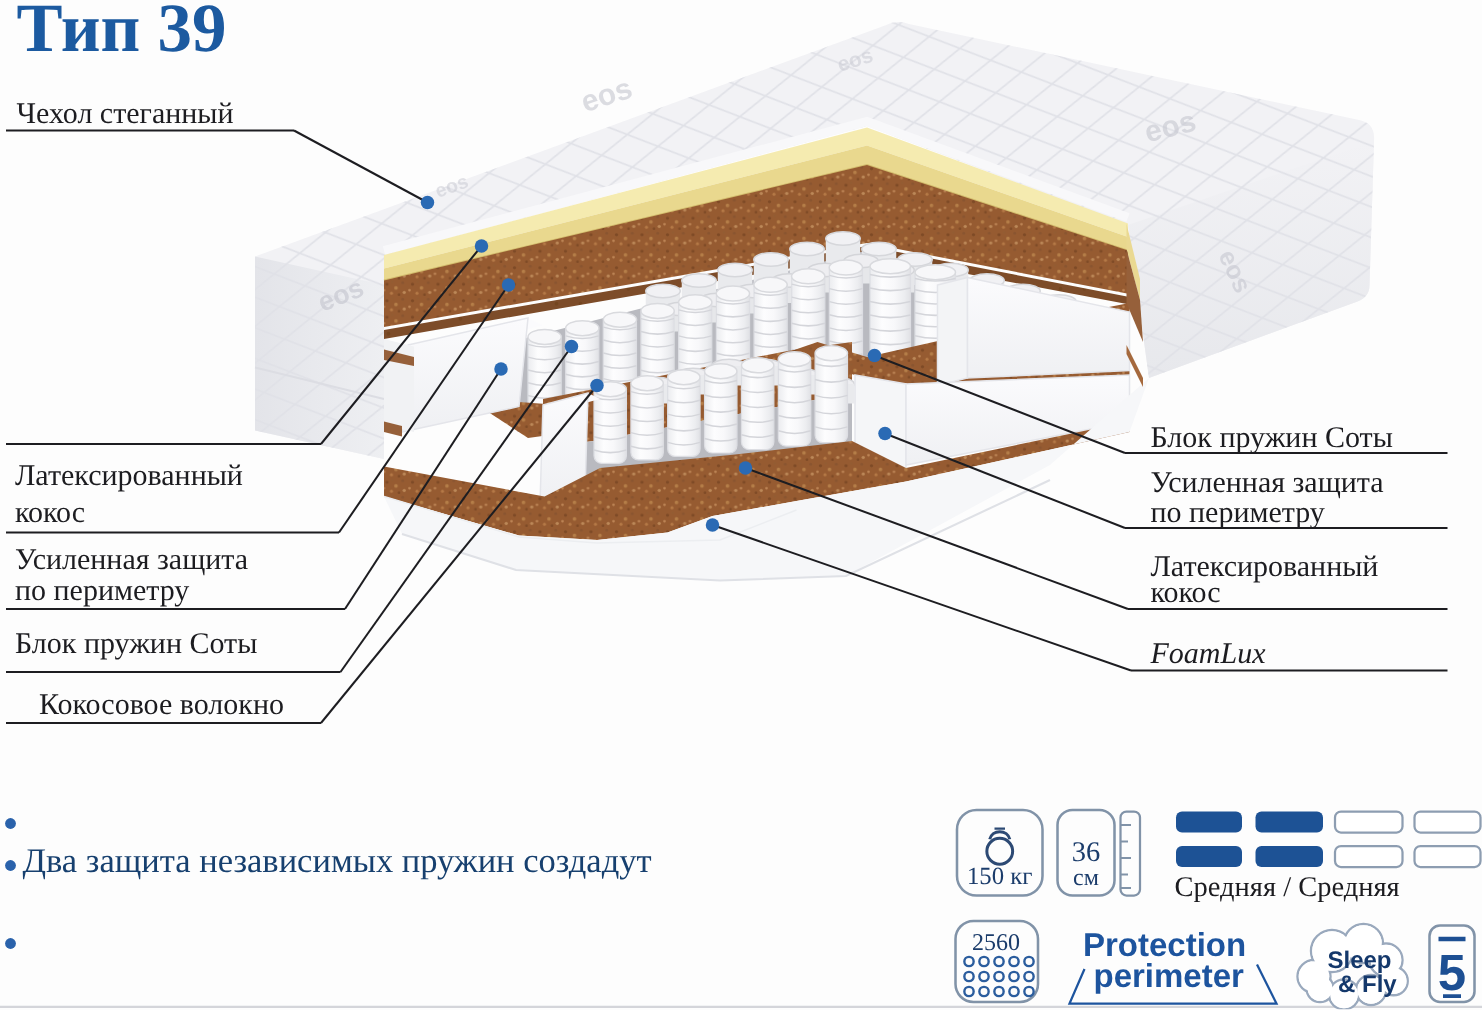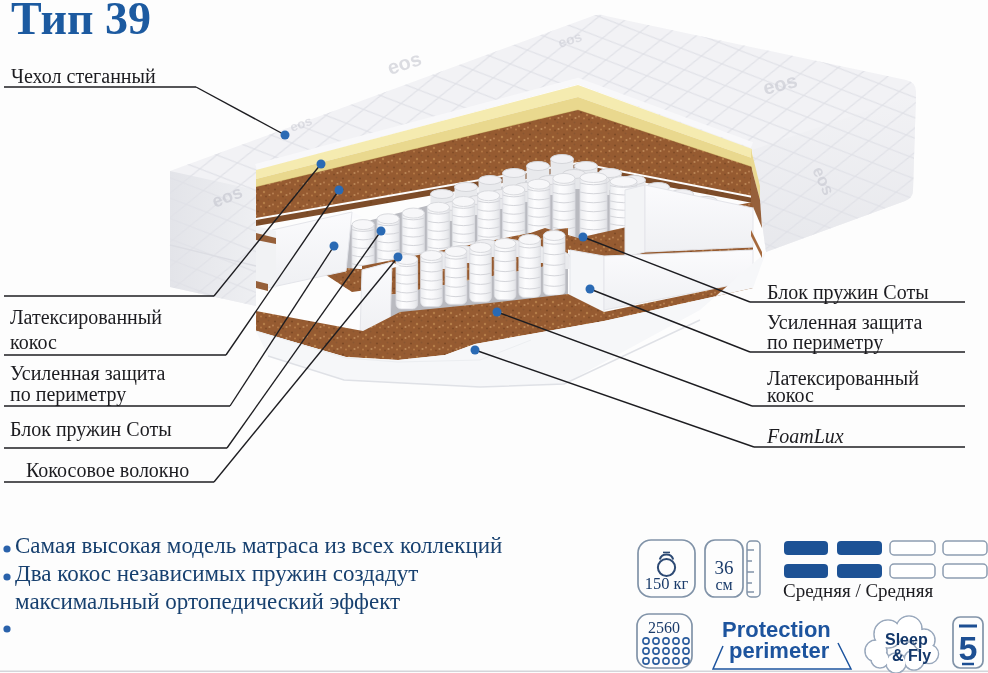--- a/index.html
+++ b/index.html
@@ -402,23 +402,21 @@
 <div class="lab" style="left:767px;top:280px;">Блок пружин Соты</div>
 
 <div class="lab" style="left:767px;top:310px;">Усиленная защита</div>
 <div class="lab" style="left:767px;top:330px;">по периметру</div>
 
 <div class="lab" style="left:767px;top:366px;">Латексированный</div>
 <div class="lab" style="left:767px;top:383px;">кокос</div>
 
 <div class="lab" style="left:767px;top:424px;font-style:italic;">FoamLux</div>
 
-<div class="bul" style="left:15px;top:534px;">Самая высокая модель матраса из всех коллекций</div>
-<div class="bul" style="left:15px;top:562px;">Два кокос независимых пружин создадут</div>
-<div class="bul" style="left:15px;top:590px;">максимальный ортопедический эффект</div>
+<div class="bul" style="left:15px;top:562px;">Два защита независимых пружин создадут</div>
 <div class="bul" style="left:15px;top:642px;margin-top:44px;">вам здоровый сон</div>
 <svg width="988" height="673" viewBox="0 0 988 673" style="pointer-events:none;">
 
 <circle cx="7" cy="549" r="3.6" fill="#2a62ab"></circle>
 <circle cx="7" cy="577" r="3.6" fill="#2a62ab"></circle>
 <circle cx="7" cy="629" r="3.6" fill="#2a62ab"></circle>
 
 <rect x="638" y="540" width="57" height="57" rx="13" fill="none" stroke="#8193a8" stroke-width="1.7"></rect>
 <g fill="none" stroke="#2d4a74" stroke-width="2">
 <circle cx="666.5" cy="567.5" r="8.6"></circle>

